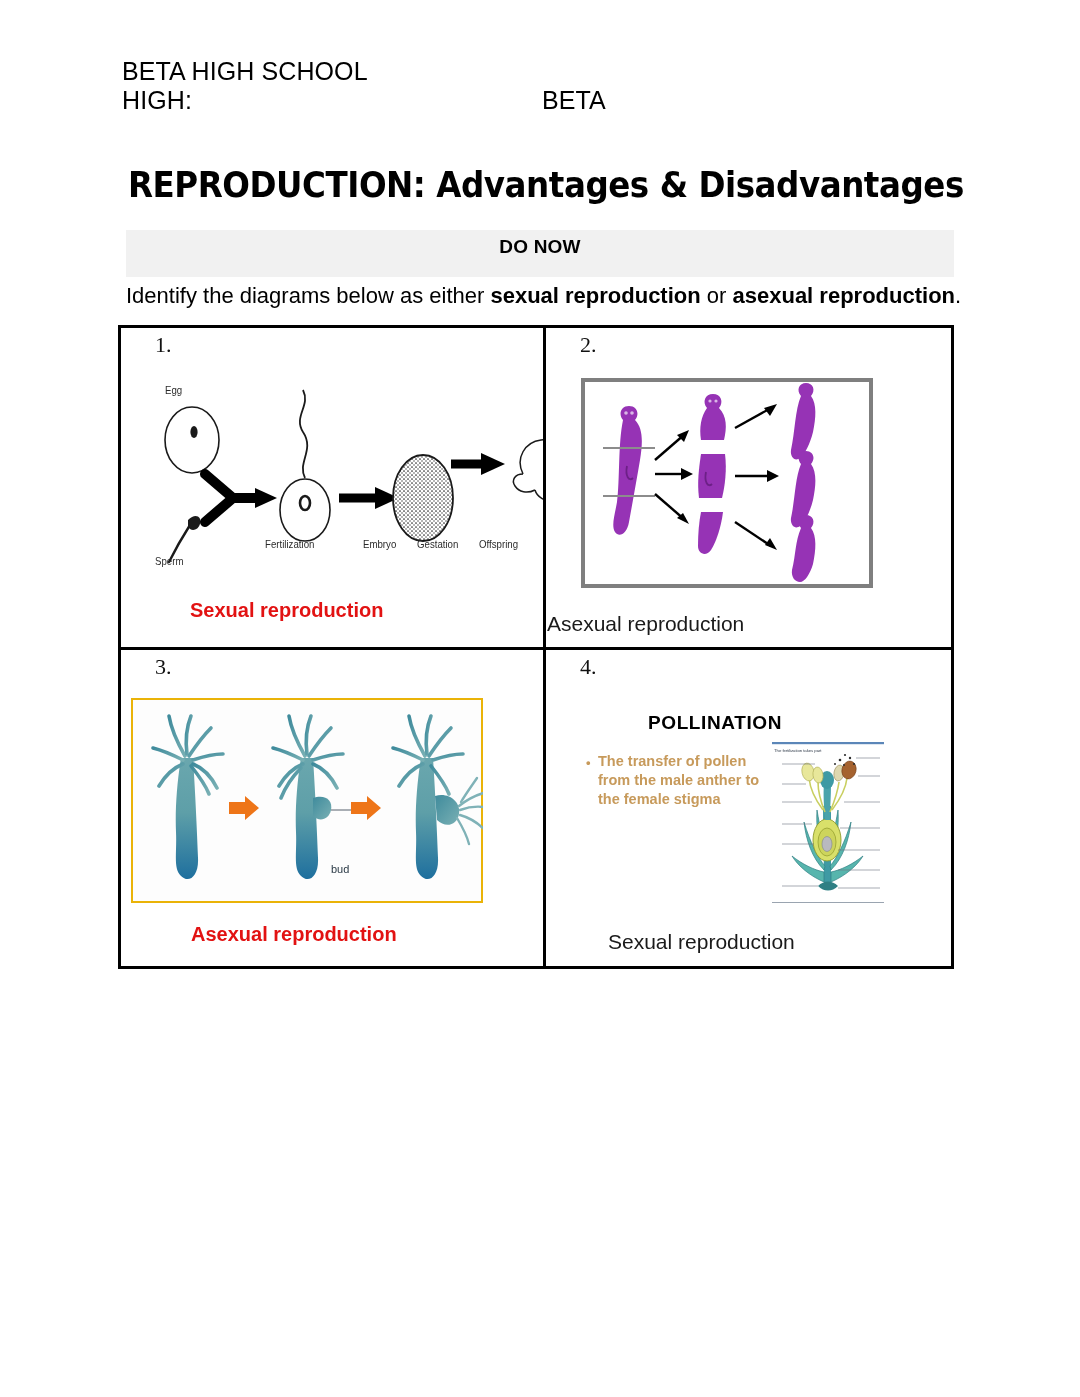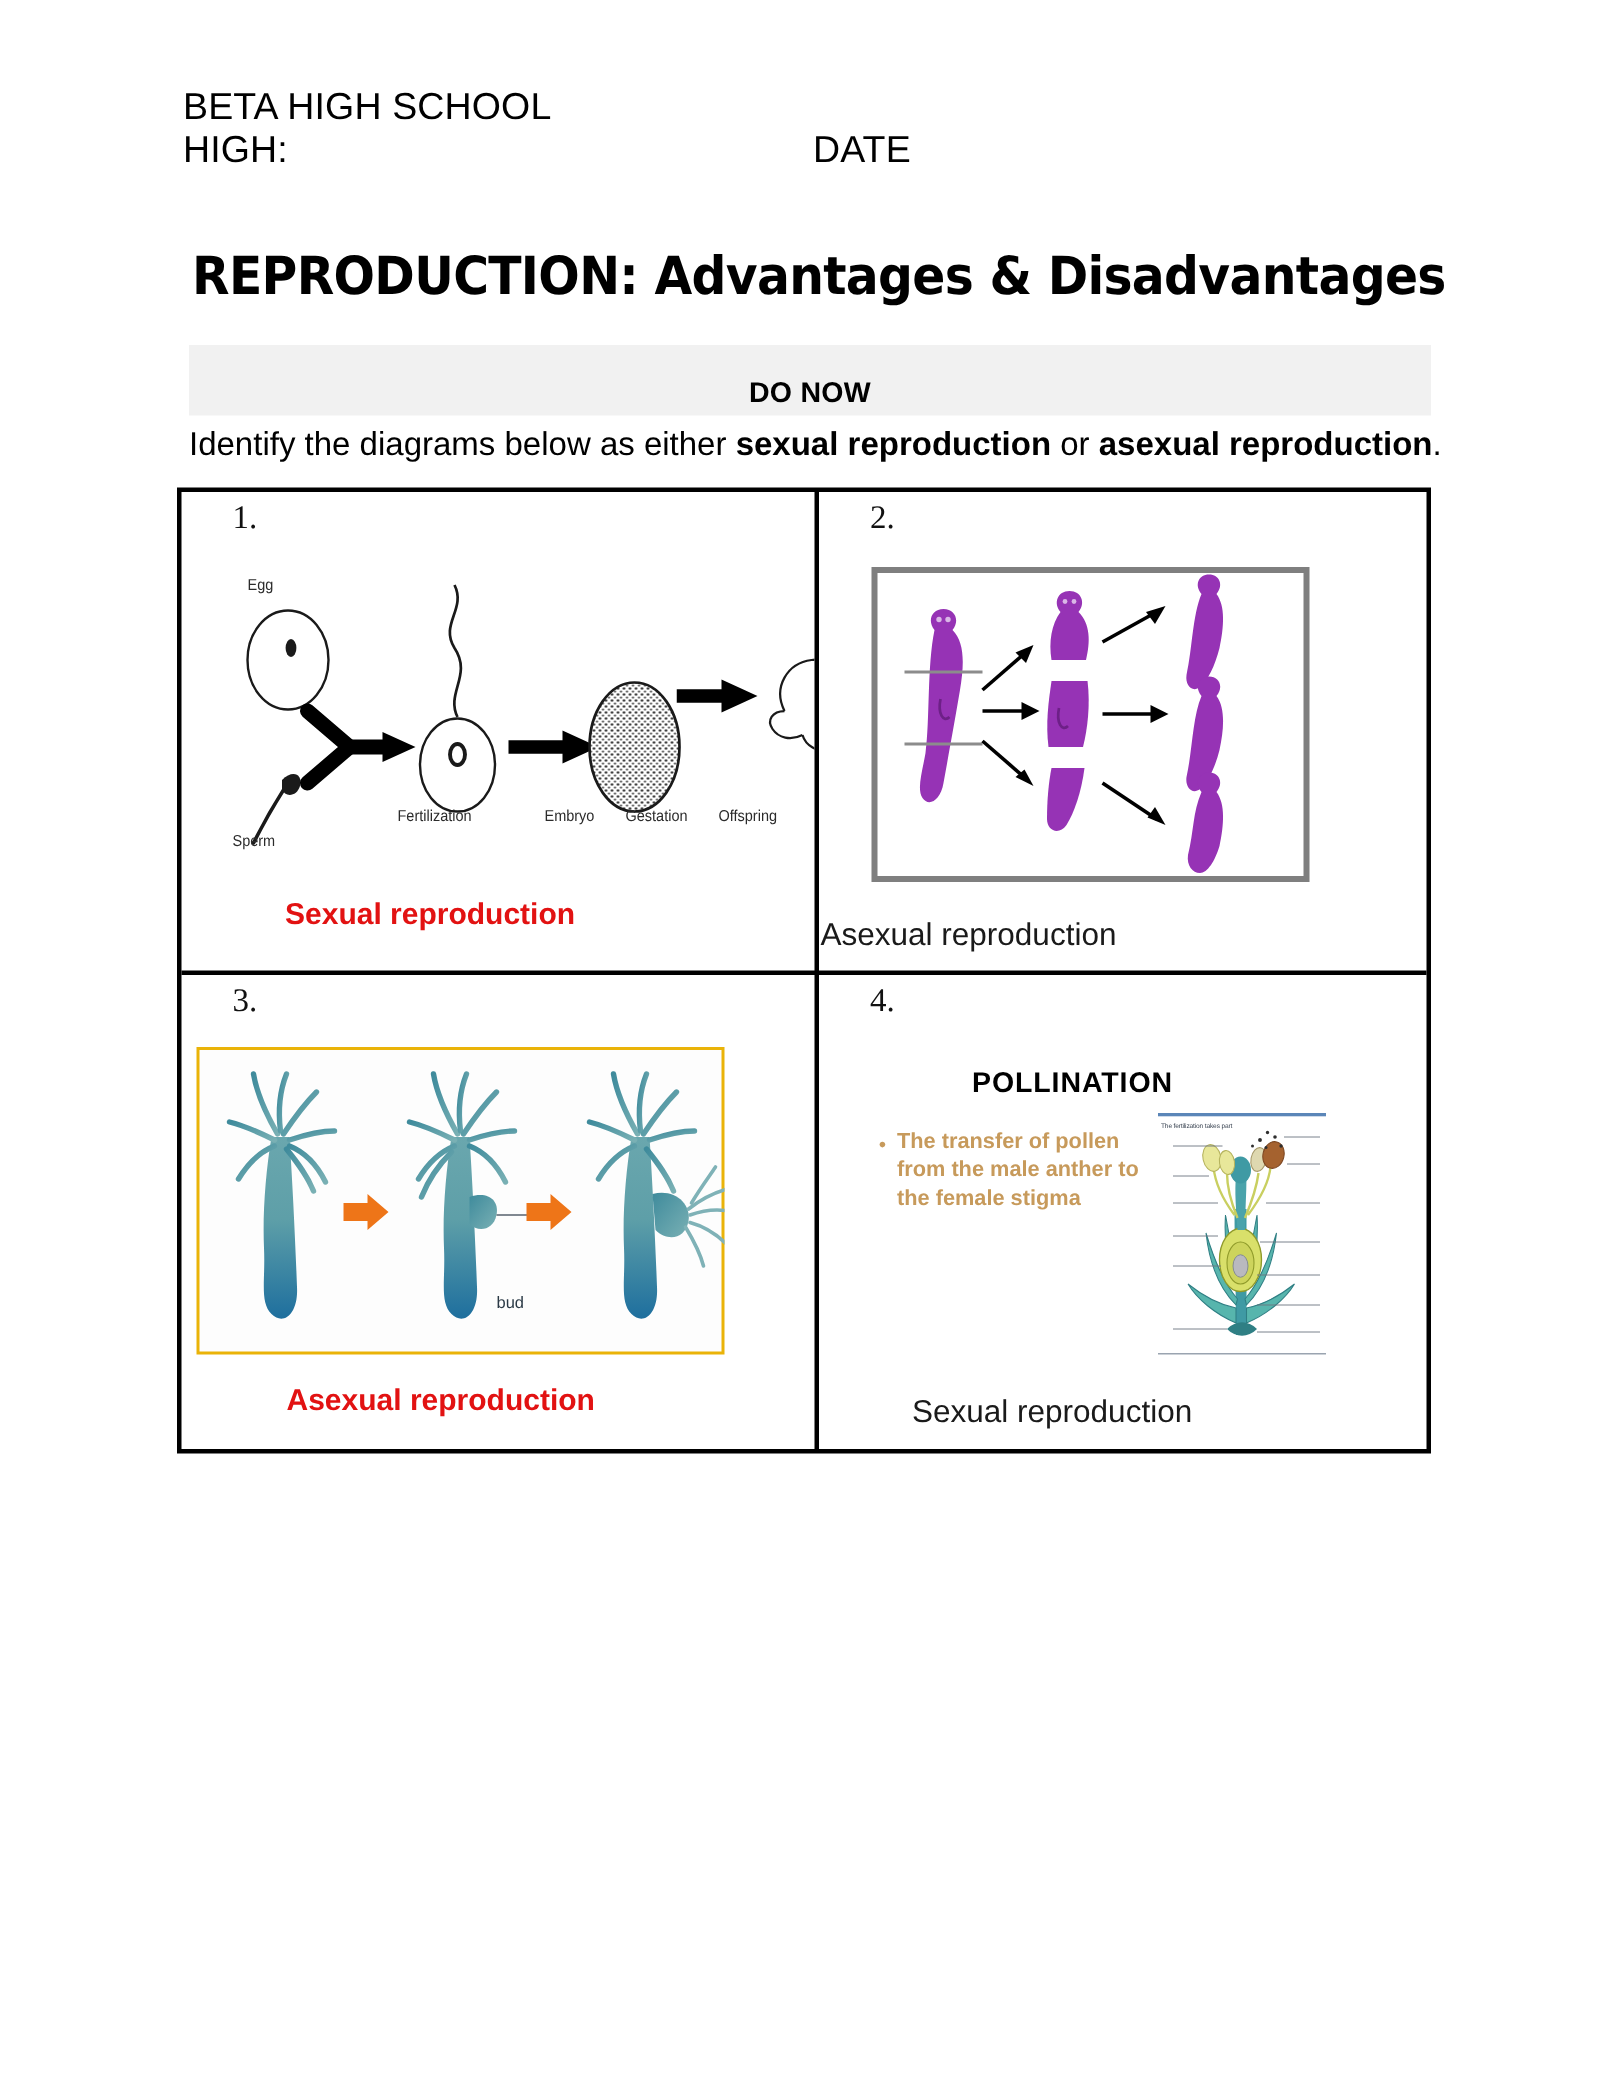--- a/index.html
+++ b/index.html
@@ -60,21 +60,21 @@
     position: absolute;
     left: 126px;
     top: 230px;
     width: 828px;
     height: 47px;
     background: #f1f1f1;
   }
   #donow-label {
     position: absolute;
     left: 0;
-    top: 22px;
+    top: 6px;
     width: 828px;
     text-align: center;
     font-size: 19px;
     font-weight: bold;
     letter-spacing: 0.2px;
   }
 
   
   #instruction {
     position: absolute;
@@ -221,21 +221,21 @@
 </style>
 </head>
 <body>
 
 <div id="header">
   <div class="hdr-line">
     <span>BETA HIGH SCHOOL</span>
   </div>
   <div class="hdr-line">
     <span>HIGH:</span>
-    <span class="hdr-right">DATE</span>
+    <span class="hdr-right">BETA</span>
   </div>
 </div>
 
 <div id="title">REPRODUCTION: Advantages &amp;  Disadvantages</div>
 
 <div id="donow-band">
   <div id="donow-label">DO NOW</div>
 </div>
 
 <div id="instruction"><span>Identify the diagrams below as either </span><b>sexual reproduction</b><span> or </span><b>asexual reproduction</b><span>.</span></div>

